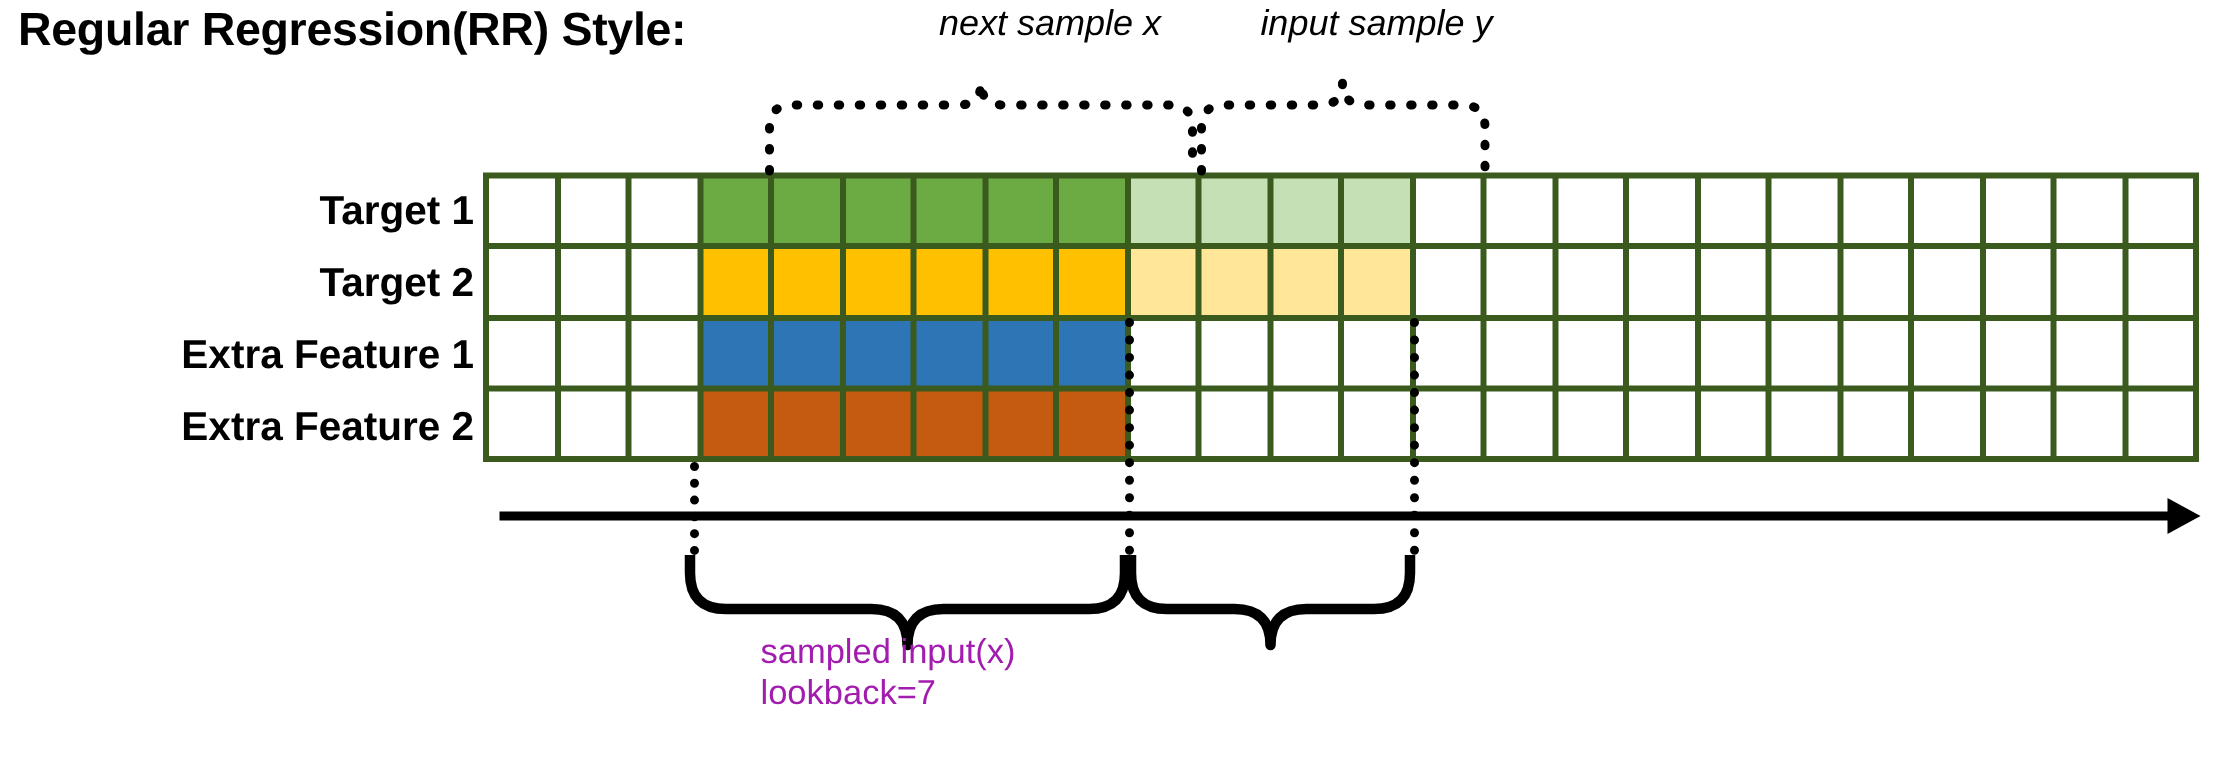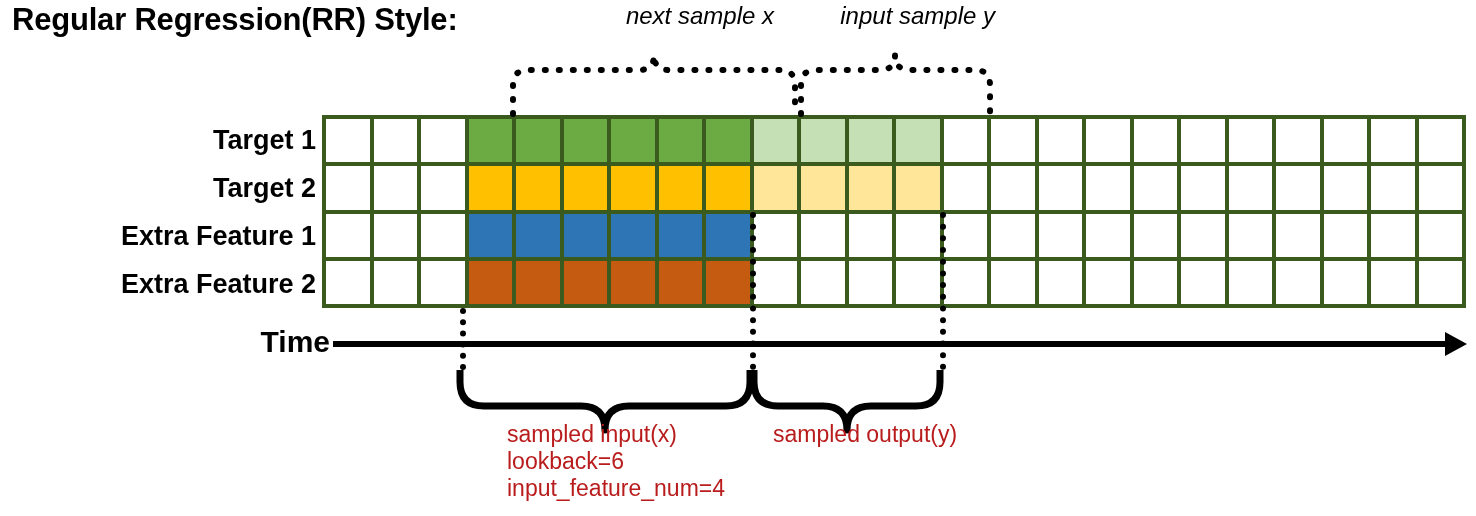--- a/index.html
+++ b/index.html
@@ -77,21 +77,21 @@
   .overlay{position:absolute;left:0;top:0;width:1476px;height:516px;pointer-events:none;}
 
   
   .top-cap{
     position:absolute;top:2px;
     font-size:24px;font-style:italic;color:#000;
     white-space:nowrap;text-align:right;
   }
   .bot-cap{
     position:absolute;
-    font-size:23px;color:#b91c1c;
+    font-size:23px;color:#a21caf;
     line-height:27px;white-space:nowrap;
   }
   .bot-cap div{display:block;}
 </style>
 </head>
 <body>
 
 <div id="stage">
 
   <div id="title">Regular Regression(RR) Style:</div>
@@ -193,21 +193,20 @@
       <div class="cell"></div>
       <div class="cell"></div>
       <div class="cell"></div>
       <div class="cell"></div>
       <div class="cell"></div>
       <div class="cell"></div>
       <div class="cell"></div>
       <div class="cell"></div>
     </div>
 
-  <div id="time-label">Time</div>
   <div id="time-line"></div>
   <div id="time-arrow"></div>
 
   <div class="vguide" style="left:460px;top:308px;height:62px;"></div>
 
   <div class="vguide" style="left:750px;top:212px;height:158px;"></div>
 
   <div class="vguide" style="left:940px;top:212px;height:158px;"></div>
 
   <svg class="overlay" viewBox="0 0 1476 516" xmlns="http://www.w3.org/2000/svg">
@@ -222,20 +221,18 @@
     <path d="M 460,370 L 460,382 Q 460,406 484,406 L 581,406 Q 605,406 605,430 Q 605,406 629,406 L 726,406 Q 750,406 750,382 L 750,370" fill="none" stroke="#000" stroke-width="7" stroke-linecap="butt" stroke-linejoin="round"></path>
 
     <path d="M 754,370 L 754,382 Q 754,406 778,406 L 823,406 Q 847,406 847,430 Q 847,406 871,406 L 916,406 Q 940,406 940,382 L 940,370" fill="none" stroke="#000" stroke-width="7" stroke-linecap="butt" stroke-linejoin="round"></path>
   </svg>
 
   <div class="top-cap" style="left:534px;width:240px;">next sample x</div>
   <div class="top-cap" style="left:795px;width:200px;">input sample y</div>
 
   <div class="bot-cap" style="left:507px;top:421px;">
     <div>sampled input(x)</div>
-    <div>lookback=6</div>
-    <div>input_feature_num=4</div>
+    <div>lookback=7</div>
   </div>
   <div class="bot-cap" style="left:773px;top:421px;">
-    <div>sampled output(y)</div>
   </div>
 
 </div>
 
 </body></html>

